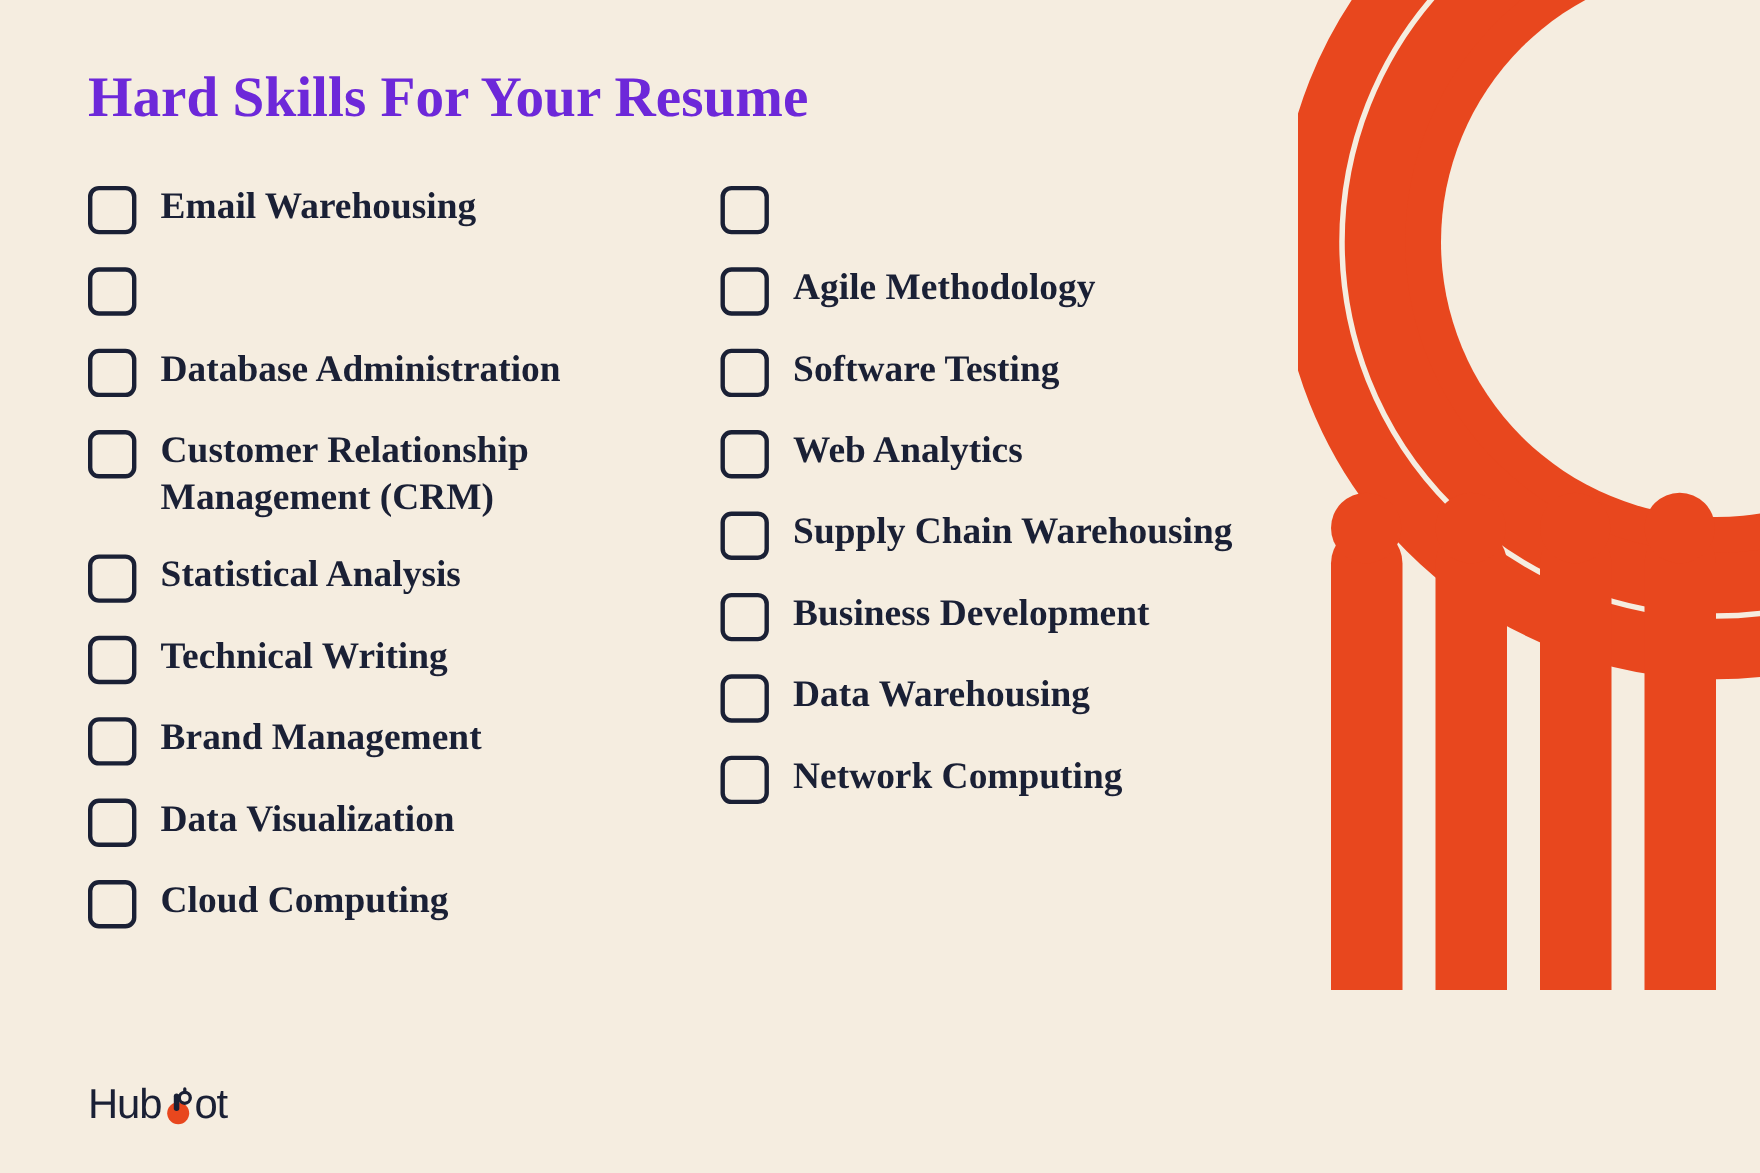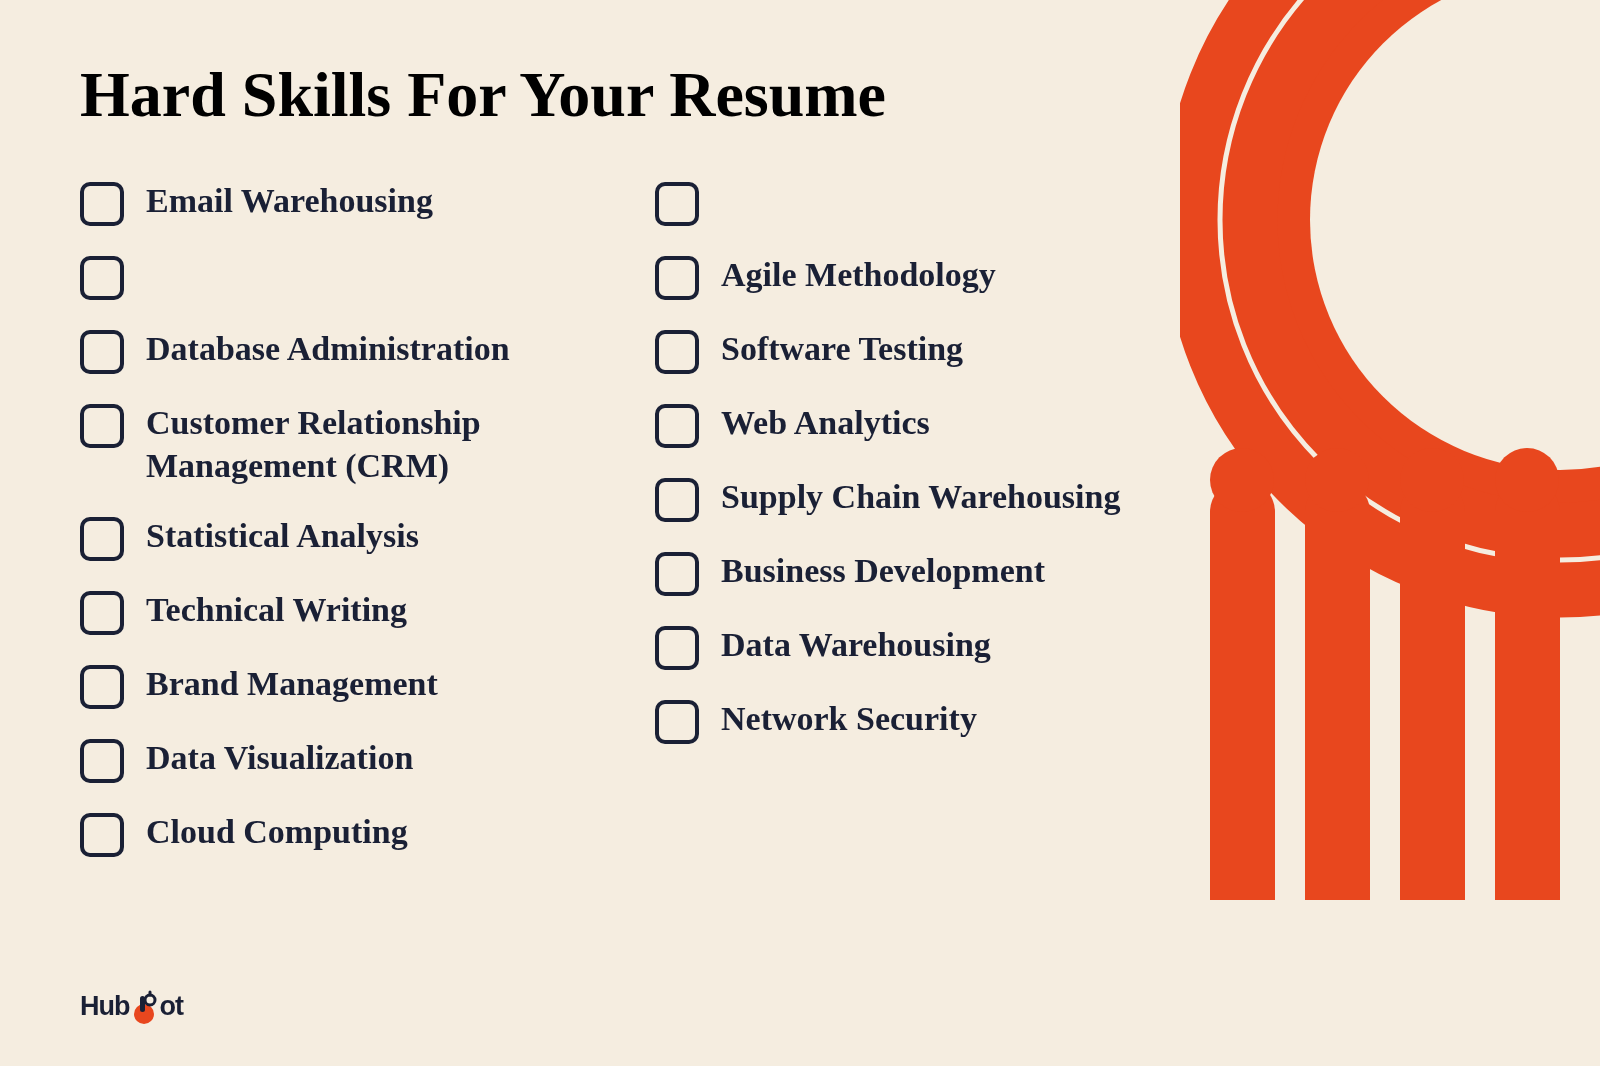--- a/index.html
+++ b/index.html
@@ -19,23 +19,23 @@
 
     .container {
       width: 1600px;
       height: 1066px;
       background-color: #f5ede0;
       position: relative;
       padding: 60px 80px 60px 80px;
     }
 
     .title {
-      font-size: 64px;
+      font-size: 52px;
       font-weight: 900;
-      color: #000000;
+      color: #6d28d9;
       font-family: 'Georgia', serif;
       margin-bottom: 50px;
       line-height: 1.1;
     }
 
     .skills-grid {
       display: grid;
       grid-template-columns: 1fr 1fr;
       gap: 0;
       width: 1150px;
@@ -80,22 +80,22 @@
     .hubspot-logo {
       position: absolute;
       bottom: 40px;
       left: 80px;
       display: flex;
       align-items: center;
       gap: 4px;
     }
 
     .hubspot-text {
-      font-size: 27px;
-      font-weight: 700;
+      font-size: 38px;
+      font-weight: 400;
       color: #1a2035;
       font-family: 'Arial', sans-serif;
       letter-spacing: -1px;
     }
   </style>
 </head>
 <body>
 
 <div class="container">
 
@@ -164,21 +164,21 @@
         <div class="skill-item">
       <div class="checkbox"></div>
       <span class="skill-label">Business Development</span>
     </div>
         <div class="skill-item">
       <div class="checkbox"></div>
       <span class="skill-label">Data Warehousing</span>
     </div>
         <div class="skill-item">
       <div class="checkbox"></div>
-      <span class="skill-label">Network Security</span>
+      <span class="skill-label">Network Computing</span>
     </div>
       </div>
   </div>
 
   <div class="decorative">
     <svg width="430" height="1066" viewBox="0 0 430 1066" xmlns="http://www.w3.org/2000/svg">
 
       <circle cx="380" cy="220" r="310" fill="#e8471e"></circle>
 
       <circle cx="380" cy="220" r="250" fill="#f5ede0"></circle>

